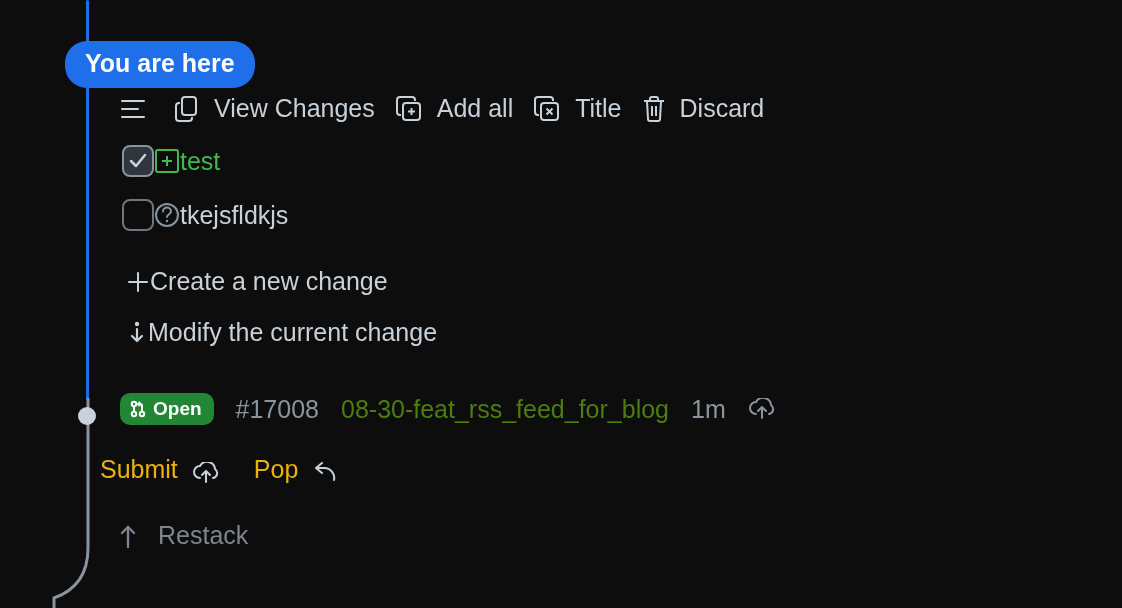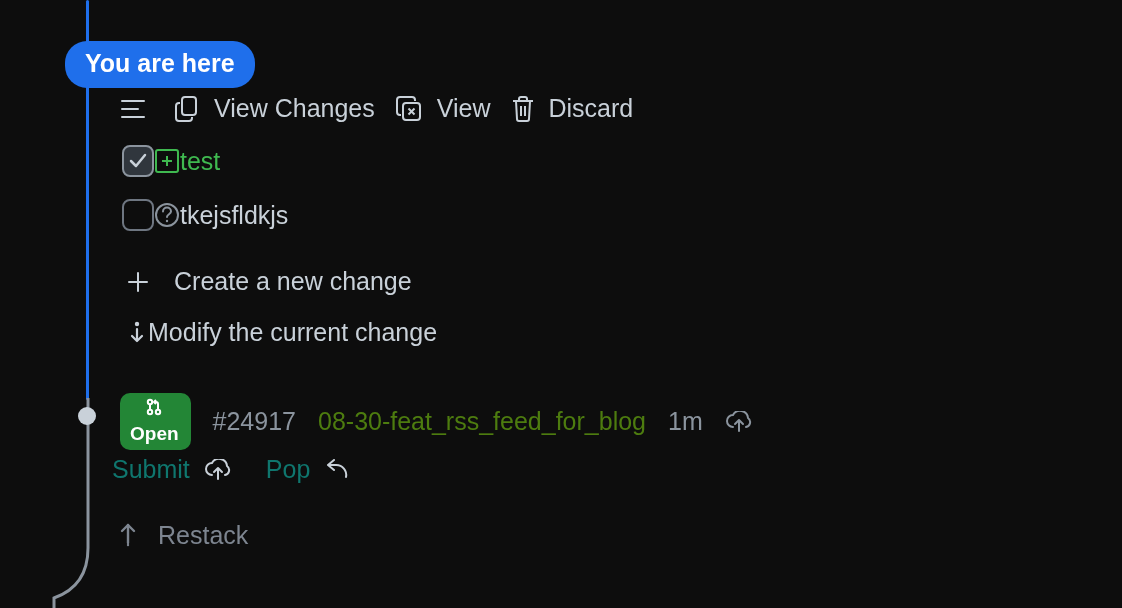--- a/index.html
+++ b/index.html
@@ -104,21 +104,21 @@
   .file-name-added { color: #3fb950; }
   .file-name-untracked { color: #c9d1d9; }
   .action-row {
     display: flex;
     align-items: center;
     font-size: 25px;
     margin-bottom: 22px;
     margin-left: 6px;
     color: #c9d1d9;
   }
-  .create-row { gap: 24px; }
+  .create-row { }
   .title-input {
     background: #2a2a2a;
     border: none;
     outline: none;
     color: #c9d1d9;
     font-size: 25px;
     padding: 10px 14px;
     width: 308px;
     height: 30px;
   }
@@ -135,42 +135,41 @@
   .open-badge {
     display: inline-flex;
     align-items: center;
     gap: 7px;
     background: #238636;
     color: #ffffff;
     font-size: 19px;
     font-weight: 700;
     padding: 5px 12px 5px 10px;
     border-radius: 10px;
-    flex-direction: column;
   }
   .pr-number { color: #8b949e; }
   .branch-name { color: #4d7c0f; }
   .time-ago { color: #8b949e; }
   .cloud-icon { color: #8b949e; }
   .submit-row {
     position: absolute;
-    left: 112px;
+    left: 100px;
     top: 455px;
     display: flex;
-    align-items: center;
+    align-items: flex-end;
     gap: 14px;
     font-size: 25px;
-    color: #0f766e;
+    color: #eab308;
   }
   .restack-row {
     position: absolute;
     left: 118px;
     top: 521px;
     display: flex;
-    align-items: flex-start;
+    align-items: center;
     gap: 20px;
     font-size: 25px;
     color: #7d8590;
     cursor: pointer;
   }
   svg { display: block; }
 </style>
 </head>
 <body>
 
@@ -202,31 +201,42 @@
       <span class="item">
         <span>
           <svg width="26" height="28" viewBox="0 0 26 28" fill="none" stroke="#c9d1d9" stroke-width="2">
             <rect x="8" y="2" width="14" height="18" rx="3"></rect>
             <path d="M6 8 H5 a3 3 0 0 0 -3 3 v12 a3 3 0 0 0 3 3 h10 a3 3 0 0 0 3 -3 v-1"></path>
           </svg>
         </span>
         <span>View Changes</span>
       </span>
 
+      <span class="item">
+        <span>
+          <svg width="28" height="28" viewBox="0 0 28 28" fill="none" stroke="#c9d1d9" stroke-width="2">
+            <rect x="8" y="8" width="17" height="17" rx="3"></rect>
+            <path d="M6 20 H5 a3 3 0 0 1 -3 -3 V5 a3 3 0 0 1 3 -3 h12 a3 3 0 0 1 3 3 v1"></path>
+            <line x1="13" y1="16.5" x2="20" y2="16.5"></line>
+            <line x1="16.5" y1="13" x2="16.5" y2="20"></line>
+          </svg>
+        </span>
+        <span>Add all</span>
+      </span>
 
       <span class="item">
         <span>
           <svg width="28" height="28" viewBox="0 0 28 28" fill="none" stroke="#c9d1d9" stroke-width="2">
             <rect x="8" y="8" width="17" height="17" rx="3"></rect>
             <path d="M6 20 H5 a3 3 0 0 1 -3 -3 V5 a3 3 0 0 1 3 -3 h12 a3 3 0 0 1 3 3 v1"></path>
             <line x1="13.5" y1="13.5" x2="19.5" y2="19.5"></line>
             <line x1="19.5" y1="13.5" x2="13.5" y2="19.5"></line>
           </svg>
         </span>
-        <span>View</span>
+        <span>Title</span>
       </span>
 
       <span class="item">
         <span>
           <svg width="24" height="28" viewBox="0 0 24 28" fill="none" stroke="#c9d1d9" stroke-width="2">
             <path d="M2 6 h20"></path>
             <path d="M8 6 V4 a2 2 0 0 1 2 -2 h4 a2 2 0 0 1 2 2 v2"></path>
             <path d="M5 6 l1 18 a2 2 0 0 0 2 2 h8 a2 2 0 0 0 2 -2 l1 -18"></path>
             <line x1="10" y1="11" x2="10" y2="21"></line>
             <line x1="14" y1="11" x2="14" y2="21"></line>
@@ -296,21 +306,21 @@
           <circle cx="4" cy="4" r="2.2"></circle>
           <circle cx="4" cy="14" r="2.2"></circle>
           <line x1="4" y1="6.2" x2="4" y2="11.8"></line>
           <circle cx="12" cy="14" r="2.2"></circle>
           <path d="M12 11.8 V6 a2 2 0 0 0 -2 -2 h-1"></path>
           <path d="M10 2 l-2 2 l2 2" stroke-linejoin="round"></path>
         </svg>
       </span>
       <span>Open</span>
     </span>
-    <span class="pr-number">#24917</span>
+    <span class="pr-number">#17008</span>
     <span class="branch-name">08-30-feat_rss_feed_for_blog</span>
     <span class="time-ago">1m</span>
     <span class="cloud-icon">
       <svg width="28" height="22" viewBox="0 0 28 22" fill="none" stroke="#8b949e" stroke-width="2" stroke-linecap="round" stroke-linejoin="round">
         <path d="M8 16 a6 6 0 0 1 0 -12 a8 8 0 0 1 15 3 a5 5 0 0 1 -2 9"></path>
         <line x1="14" y1="20" x2="14" y2="10"></line>
         <path d="M10 13 l4 -4 l4 4"></path>
       </svg>
     </span>
   </div>

